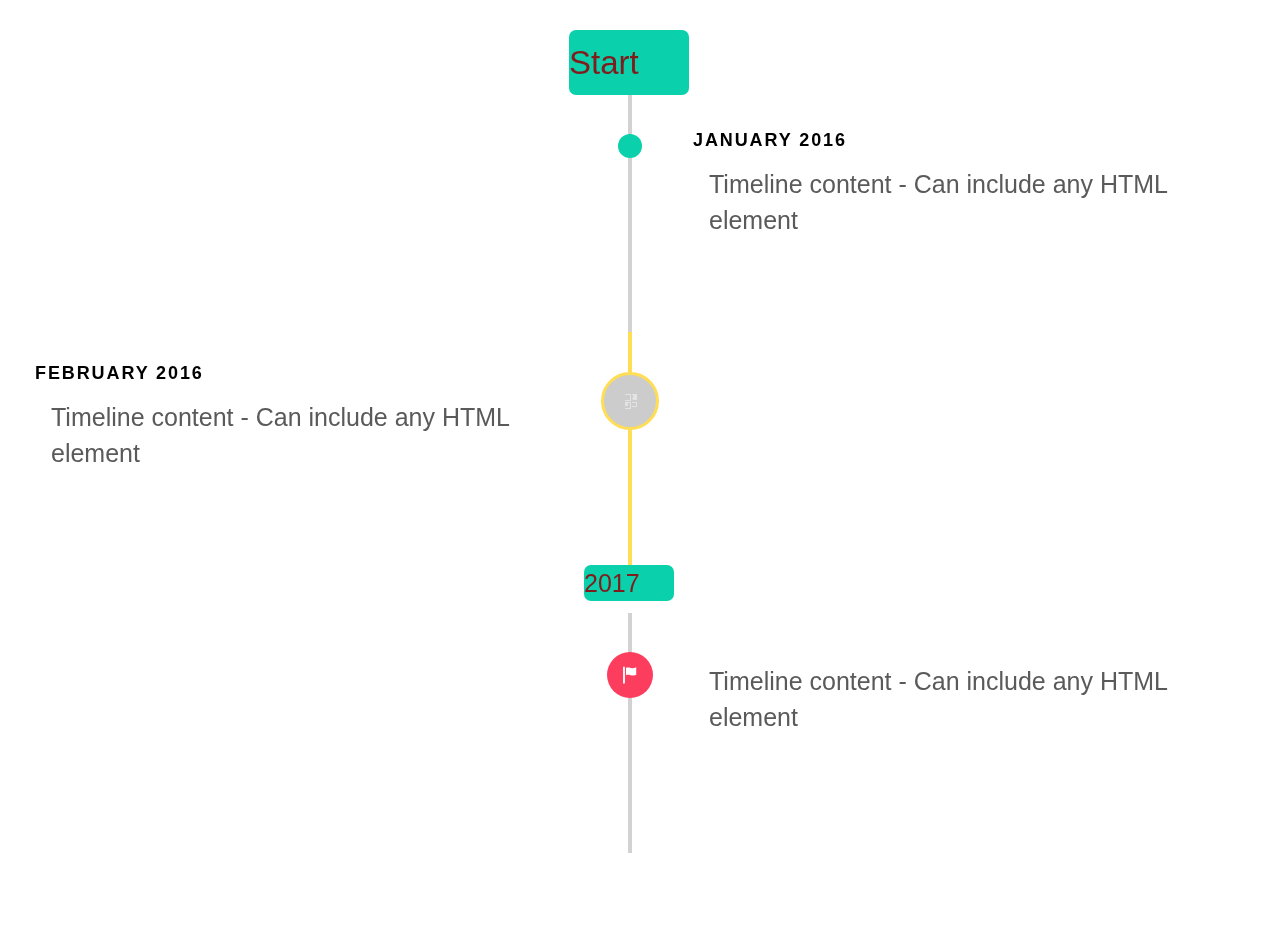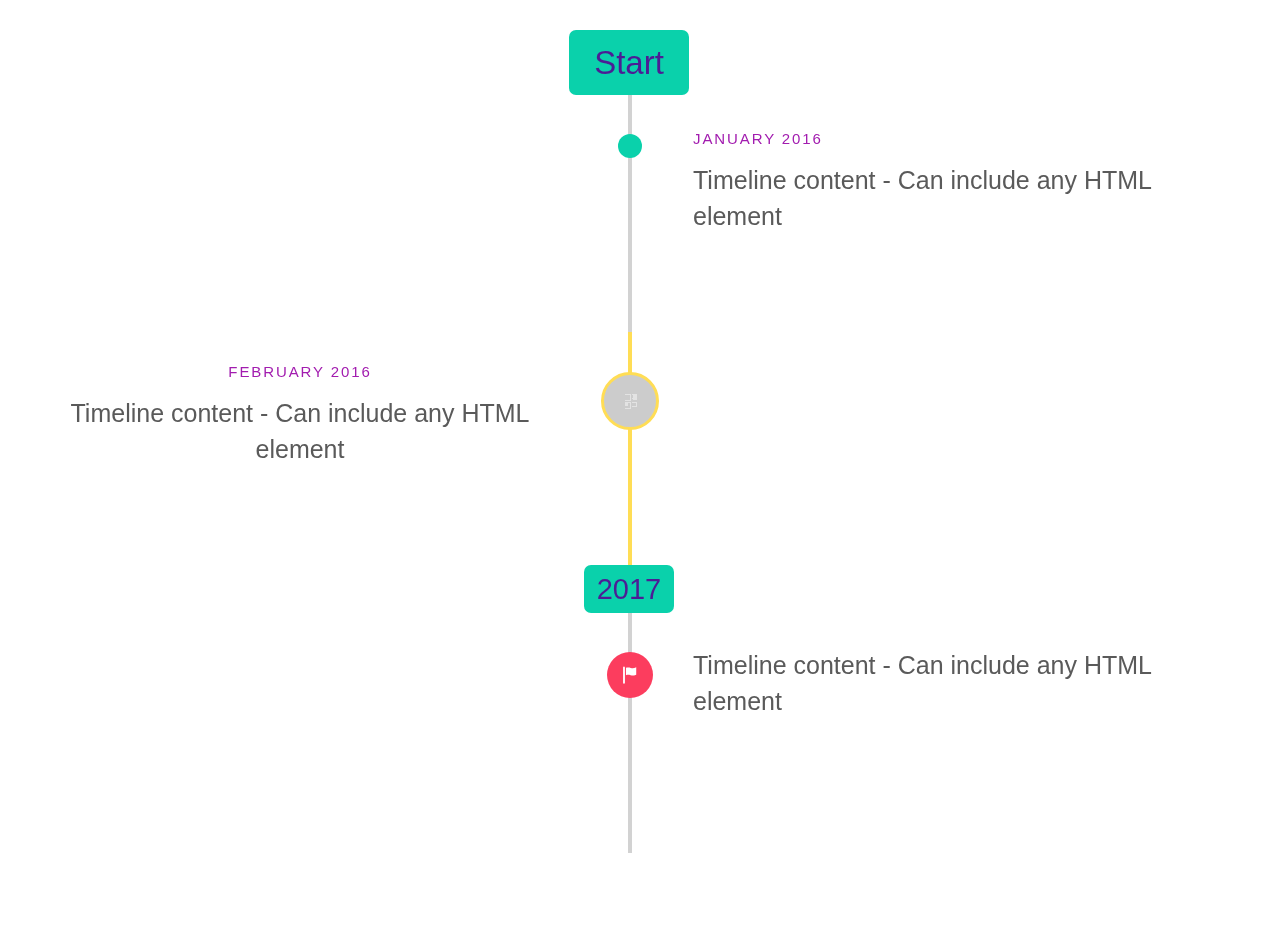--- a/index.html
+++ b/index.html
@@ -33,39 +33,38 @@
   .axis-seg-1 { top: 94px;  height: 240px; }
   .axis-seg-yellow {
     top: 332px; height: 234px; background: #ffdd55;
   }
   .axis-seg-2 { top: 613px; height: 240px; }
 
   
   .badge {
     position: absolute;
     background: #0ad1ab;
-    color: #4c1d95;
+    color: #7f1d1d;
     border-radius: 7px;
     display: flex;
     align-items: center;
-    justify-content: center;
     font-weight: 400;
     z-index: 5;
     cursor: pointer;
     user-select: none;
   }
   .badge-start {
     left: 569px; top: 30px;
     width: 120px; height: 65px;
     font-size: 33px;
   }
   .badge-year {
     left: 584px; top: 565px;
-    width: 90px; height: 48px;
-    font-size: 29px;
+    width: 90px; height: 36px;
+    font-size: 25px;
   }
   .badge-end {
     left: 576px; top: 848px;
     width: 106px; height: 64px;
     font-size: 33px;
   }
 
   
   .event { position: absolute; }
 
@@ -125,39 +124,39 @@
 
   
   .content-right {
     left: 693px;
     width: 540px;
     text-align: left;
   }
   .content-left {
     left: 35px;
     width: 530px;
-    text-align: center;
+    text-align: left;
   }
   .ev-jan  { top: 130px; }
   .ev-feb  { top: 363px; }
   .ev-mar  { top: 648px; }
 
   .date-label {
-    font-size: 15px;
-    font-weight: normal;
+    font-size: 18px;
+    font-weight: bold;
     letter-spacing: 1.9px;
-    color: #a21caf;
+    color: #000000;
     margin: 0 0 16px 0;
     text-transform: uppercase;
   }
   .body-text {
     font-size: 25px;
     line-height: 1.42;
     color: #5a5a5a;
-    margin: 0;
+    margin: 16px;
     font-weight: 400;
   }
 </style>
 </head>
 <body>
 
 <div class="timeline">
 
   <div class="axis axis-seg-1"></div>
   <div class="axis axis-seg-yellow"></div>

